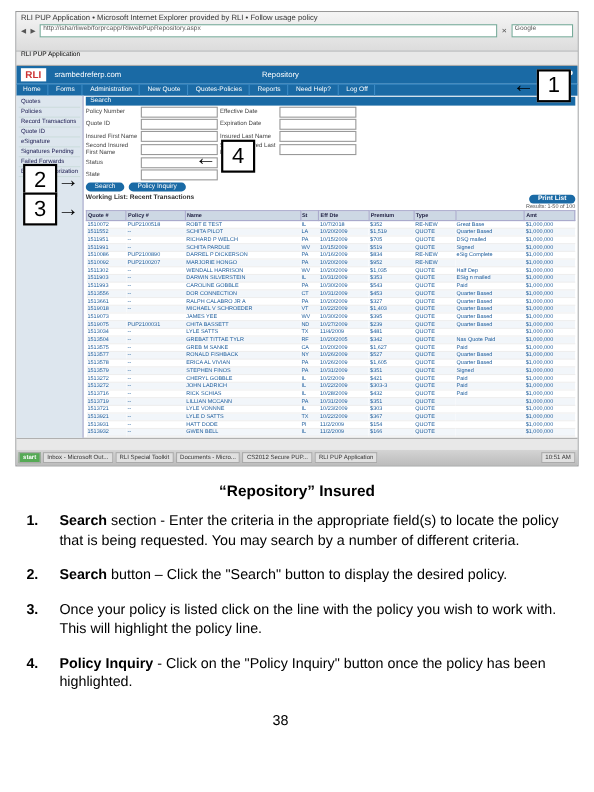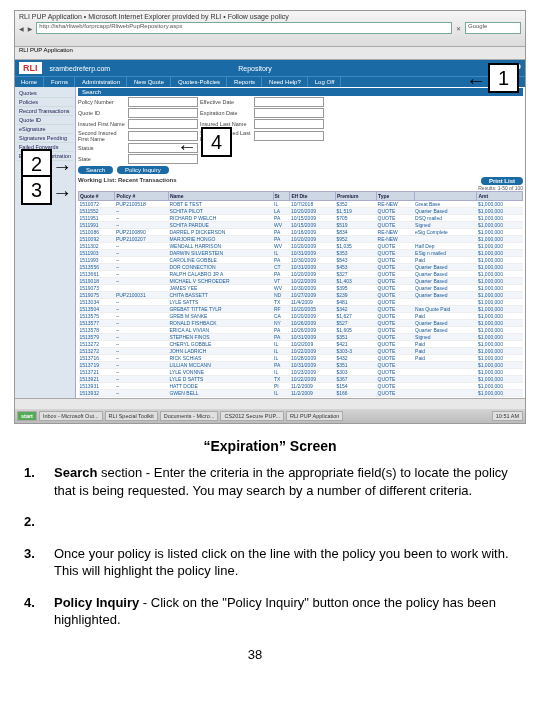--- a/index.html
+++ b/index.html
@@ -654,31 +654,32 @@
   </div>
 
   <div class="status-bar"></div>
   <div class="taskbar">
     <span style="background:#5a5;color:#fff;font-weight:bold">start</span>
     <span id="tb-items" style="display:contents"><span>Inbox - Microsoft Out...</span><span>RLI Special Toolkit</span><span>Documents - Micro...</span><span>CS2012 Secure PUP...</span><span>RLI PUP Application</span></span>
     <span style="margin-left:auto">10:51 AM</span>
   </div>
 </div>
 
-<div class="section-title">“Expiration” Screen</div>
+<div class="section-title">“Repository” Insured</div>
 <div id="instructions">
     <div class="instr">
       <div class="num">1.</div>
       <div><b>Search</b> section - Enter the criteria in the appropriate field(s) to locate the policy that is being requested.  You may search by a number of different criteria.</div>
     </div>
     <div class="instr">
       <div class="num">2.</div>
+      <div><b>Search</b> button – Click the "Search" button to display the desired policy.</div>
     </div>
     <div class="instr">
       <div class="num">3.</div>
-      <div>Once your policy is listed click on the line with the policy you been to work with.  This will highlight the policy line.</div>
+      <div>Once your policy is listed click on the line with the policy you wish to work with.  This will highlight the policy line.</div>
     </div>
     <div class="instr">
       <div class="num">4.</div>
       <div><b>Policy Inquiry</b> - Click on the "Policy Inquiry" button once the policy has been highlighted.</div>
     </div>
   </div>
 <div class="pagenum">38</div>
 
 </body></html>

